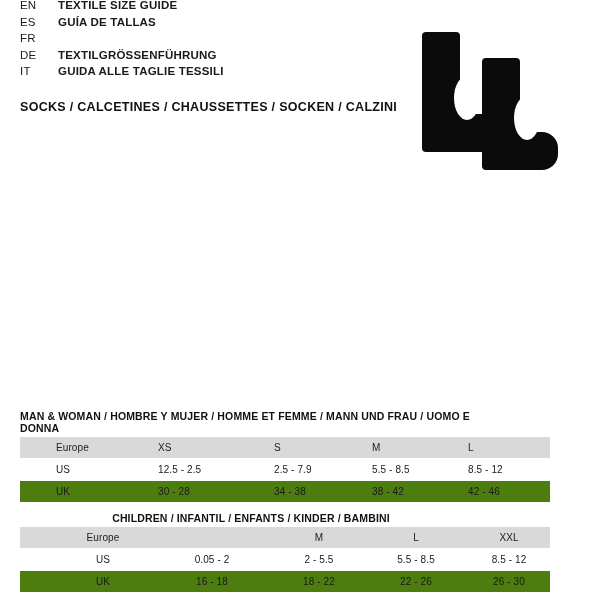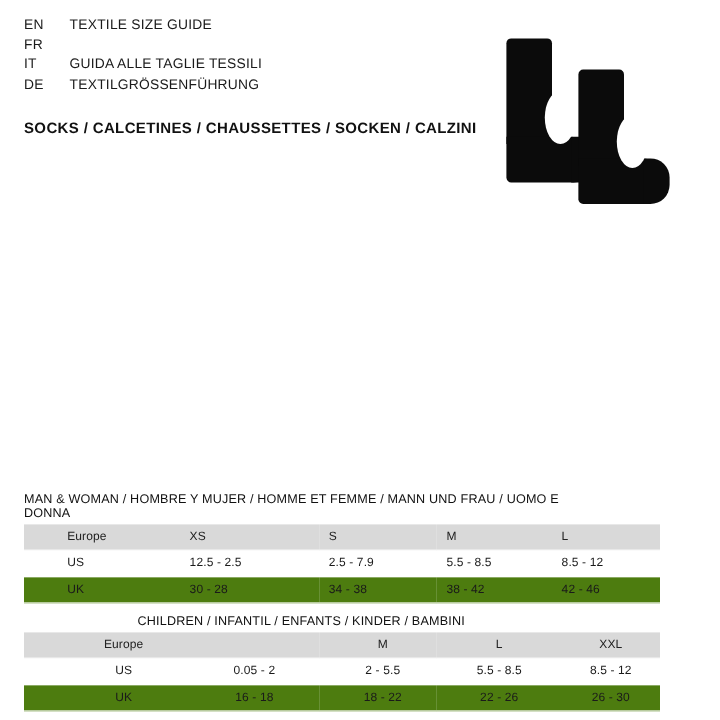--- a/index.html
+++ b/index.html
@@ -19,41 +19,42 @@
     position: relative;
     width: 600px;
     height: 600px;
     box-sizing: border-box;
     padding: 18px 18px 10px 18px;
   }
 
   
   .lang-block {
     position: absolute;
-    top: 16px;
+    top: 0;
     left: 20px;
     width: 360px;
   }
   .lang-row {
     display: flex;
     align-items: baseline;
     line-height: 1.0;
     margin-bottom: 5px;
   }
   .lang-code {
     width: 38px;
     flex: none;
     font-size: 11.5px;
     letter-spacing: 0.2px;
     color: #1a1a1a;
   }
   .lang-text {
     font-size: 11.5px;
     letter-spacing: 0.2px;
     color: #1a1a1a;
+    font-weight: bold;
   }
 
   .product-line {
     position: absolute;
     top: 100px;
     left: 20px;
     font-size: 12.5px;
     font-weight: bold;
     letter-spacing: 0.3px;
     color: #111111;
@@ -137,21 +138,21 @@
   .section {
     position: absolute;
     left: 20px;
     width: 462px;
   }
   .section-man { top: 410px; }
   .section-children { top: 512px; text-align: center; }
 
   .section-title {
     font-size: 10.5px;
-    font-weight: normal;
+    font-weight: bold;
     color: #111111;
     letter-spacing: 0.15px;
     margin-bottom: 3px;
   }
   table.size {
     border-collapse: collapse;
     width: 462px;
     table-layout: fixed;
   }
   table.size td {
@@ -182,29 +183,33 @@
 <body>
 
 <div class="page">
 
   <div class="lang-block">
     <div class="lang-row">
       <span class="lang-code">EN</span>
       <span class="lang-text">TEXTILE SIZE GUIDE</span>
     </div>
     <div class="lang-row">
+      <span class="lang-code">ES</span>
+      <span class="lang-text">GUÍA DE TALLAS</span>
+    </div>
+    <div class="lang-row">
       <span class="lang-code">FR</span>
+    </div>
+    <div class="lang-row">
+      <span class="lang-code">DE</span>
+      <span class="lang-text">TEXTILGRÖSSENFÜHRUNG</span>
     </div>
     <div class="lang-row">
       <span class="lang-code">IT</span>
       <span class="lang-text">GUIDA ALLE TAGLIE TESSILI</span>
-    </div>
-    <div class="lang-row">
-      <span class="lang-code">DE</span>
-      <span class="lang-text">TEXTILGRÖSSENFÜHRUNG</span>
     </div>
   </div>
 
   <div class="product-line">SOCKS / CALCETINES / CHAUSSETTES / SOCKEN / CALZINI</div>
 
   <div class="illustration">
     <div class="sock sock-a-leg"></div>
     <div class="sock sock-a-foot"></div>
     <div class="sock sock-a-toe"></div>
     <div class="notch notch-a"></div>

